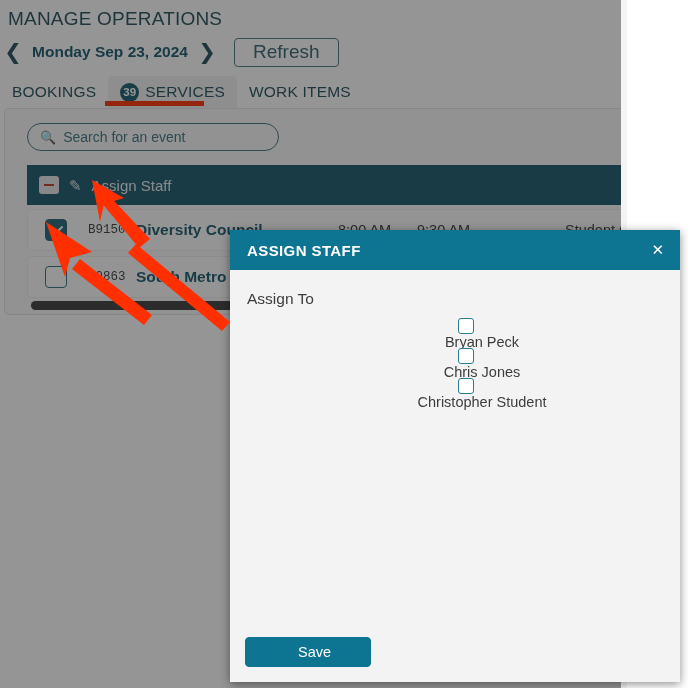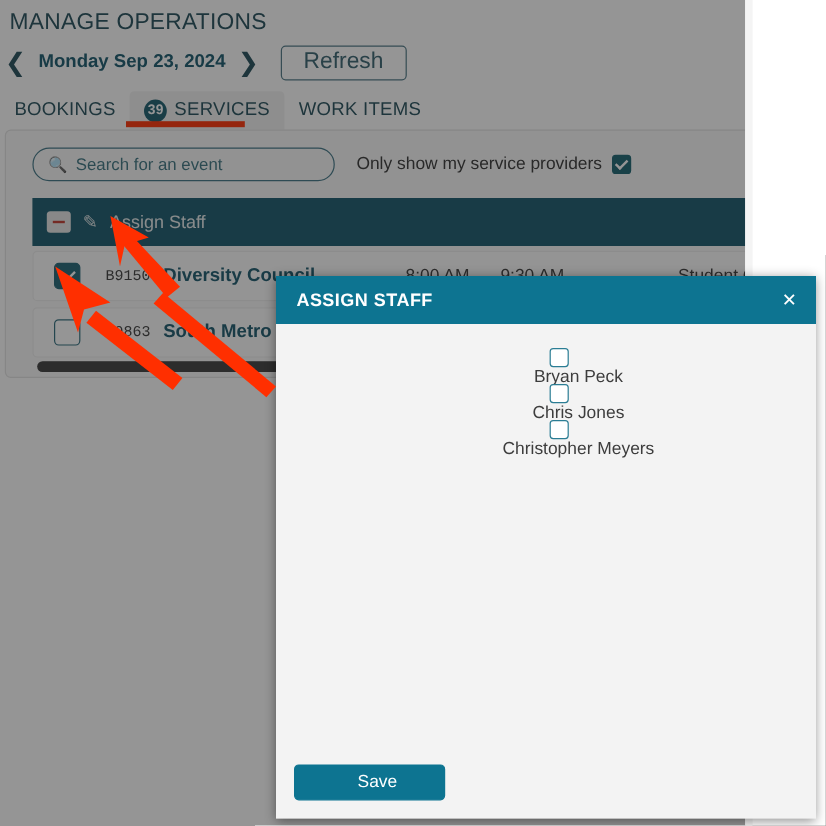--- a/index.html
+++ b/index.html
@@ -396,24 +396,20 @@
     </div>
     <div class="tab-underline"></div>
 
     <div class="panel">
 
       <div class="filters">
         <div class="search-box">
           <span class="search-ico">🔍</span>
           <input class="search-input" type="text" placeholder="Search for an event" style="">
         </div>
-        <div class="provider-filter">
-          <span>Only show my service providers</span>
-          <span class="cb checked"></span>
-        </div>
       </div>
 
       <div class="group-row">
         <span class="collapse-box"></span>
         <span class="pencil-ico">✎</span>
         <span class="group-label">Assign Staff</span>
       </div>
 
       <div class="rows">
 
@@ -445,32 +441,33 @@
   <div class="right-strip"></div>
 
   <div class="modal">
 
     <div class="modal-head">
       <span class="modal-title">ASSIGN STAFF</span>
       <span class="modal-close">✕</span>
     </div>
 
     <div class="modal-body">
+      <div class="assign-to-label">Assign To</div>
 
       <div class="staff-item">
         <span class="staff-cb"></span>
         <span class="staff-name">Bryan Peck</span>
       </div>
       <div class="staff-item">
         <span class="staff-cb"></span>
         <span class="staff-name">Chris Jones</span>
       </div>
       <div class="staff-item">
         <span class="staff-cb"></span>
-        <span class="staff-name">Christopher Meyers</span>
+        <span class="staff-name">Christopher Student</span>
       </div>
     </div>
 
     <div class="modal-foot">
       <div class="btn btn-save">Save</div>
     </div>
 
   </div>
 
   <svg class="arrows" width="688" height="688" viewBox="0 0 688 688">

